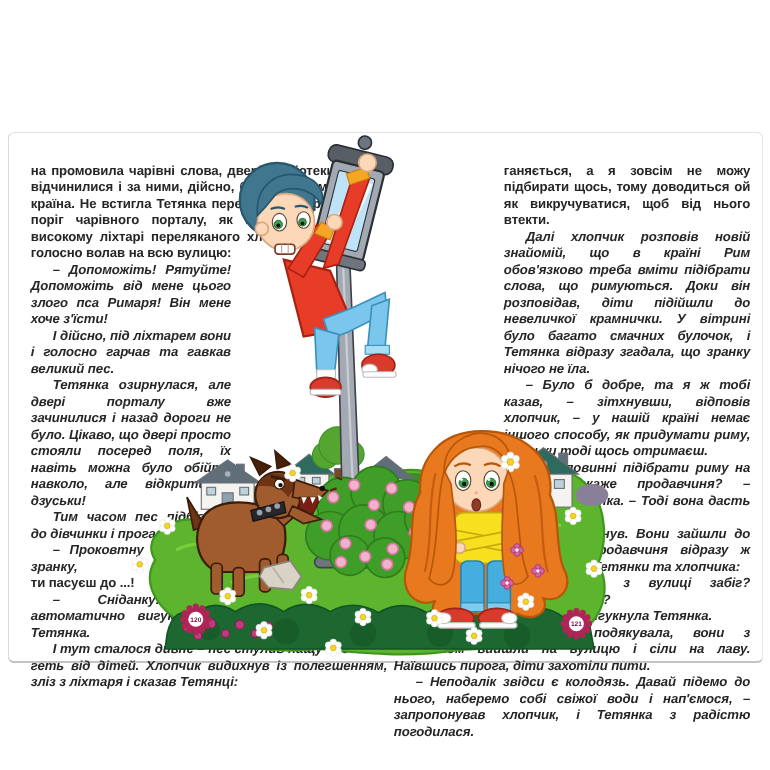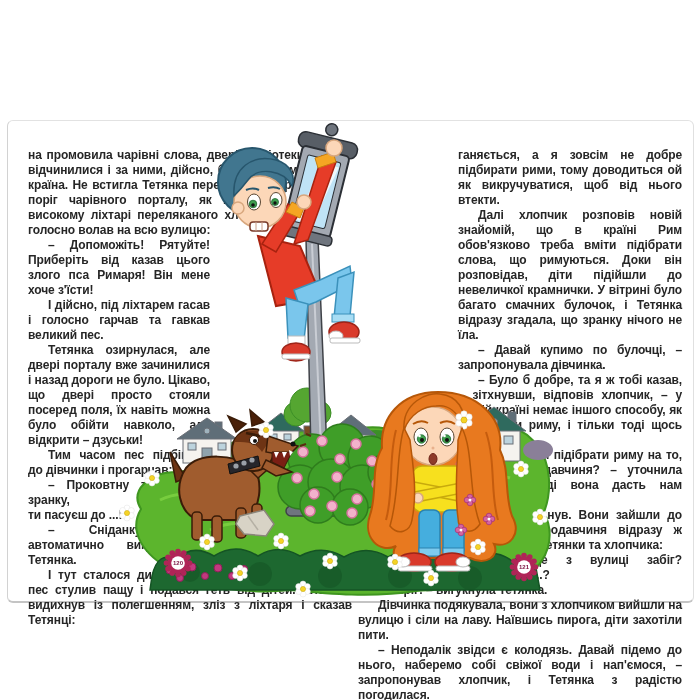--- a/index.html
+++ b/index.html
@@ -5,21 +5,21 @@
   html,body{margin:0;padding:0;background:#ffffff;width:700px;height:700px;overflow:hidden;}
   body{font-family:"Liberation Sans","DejaVu Sans",sans-serif;position:relative;}
   .spread{position:absolute;left:7px;top:120px;width:685px;height:480px;background:#fff;
     border-top:1px solid #e2e2e2;border-left:1px solid #d2d2d2;border-right:1px solid #e0e0e0;
     border-bottom:2px solid #c4c4c4;border-radius:6px;}
   .col{position:absolute;top:148px;width:324px;color:#262626;font-size:12px;font-weight:700;
     line-height:15px;text-align:justify;letter-spacing:-0.1px;}
   .col-left{left:28px;}
   .col-right{left:358px;}
   .col p{margin:0;}
-  .col p.ind{text-indent:20px;}
+  .col p.ind{text-indent:20px;font-style:italic;}
   .sp{background:transparent;}
   .spA{float:right;width:48px;height:90px;}
   .spB{float:right;clear:right;width:142px;height:60px;margin-top:150px;}
   .spC{float:right;clear:right;width:166px;height:130px;}
   .spD{float:left;width:100px;height:45px;margin-top:240px;}
   .spE{float:left;clear:left;width:92px;height:140px;}
   .illo{position:absolute;left:0;top:0;width:700px;height:700px;pointer-events:none;}
   .badge{position:absolute;width:30px;height:30px;}
   .badge-left{left:163px;top:548px;}
   .badge-right{left:509px;top:552px;}
@@ -37,38 +37,37 @@
 <body>
 
 <div class="spread"></div>
 
 <div class="col col-left">
   <div class="sp spA"></div>
   <div class="sp spB"></div>
   <div class="sp spC"></div>
   <div>
       <p class="">на промовила чарівні слова, двері бібліотеки відчинилися і за ними, дійсно, була невідома країна. Не встигла Тетянка переступити через поріг чарівного порталу, як побачила на високому ліхтарі переляканого хлопця, який голосно волав на всю вулицю:</p>
-      <p class="ind">– Допоможіть! Рятуйте! Приберіть від казав цього злого пса Римаря! Він мене хоче з'їсти!</p>
-      <p class="ind">І дійсно, під ліхтарем гасав і голосно гарчав та гавкав великий пес.</p>
+      <p class="ind">– Допоможіть! Рятуйте! Допоможіть від мене цього злого пса Римаря! Він мене хоче з'їсти!</p>
+      <p class="ind">І дійсно, під ліхтарем вони і голосно гарчав та гавкав великий пес.</p>
       <p class="ind">Тетянка озирнулася, але двері порталу вже зачинилися і назад дороги не було. Цікаво, що двері просто стояли посеред поля, їх навіть можна було обійти навколо, але відкрити – дзуськи!</p>
       <p class="ind">Тим часом пес підбіг до дівчинки і прогарчав:</p>
       <p class="ind">– Проковтну тебе я зранку,</p>
       <p class="">ти пасуєш до ...!</p>
       <p class="ind">– Сніданку! – автоматично вигукнула Тетянка.</p>
       <p class="ind">І тут сталося дивне – пес стулив пащу і подався геть від дітей. Хлопчик видихнув із полегшенням, зліз з ліхтаря і сказав Тетянці:</p>
     </div>
 </div>
 
 <div class="col col-right">
   <div class="sp spD"></div>
   <div class="sp spE"></div>
   <div>
-      <p class="">ганяється, а я зовсім не добре підбирати рими, тому доводиться ой як викручуватися, щоб від нього втекти.</p>
+      <p class="">ганяється, а я зовсім не можу підбирати щось, тому доводиться ой як викручуватися, щоб від нього втекти.</p>
       <p class="ind">Далі хлопчик розповів новій знайомій, що в країні Рим обов'язково треба вміти підібрати слова, що римуються. Доки він розповідав, діти підійшли до невеличкої крамнички. У вітрині було багато смачних булочок, і Тетянка відразу згадала, що зранку нічого не їла.</p>
-      <p class="ind">– Давай купимо по булочці, – запропонувала дівчинка.</p>
       <p class="ind">– Було б добре, та я ж тобі казав, – зітхнувши, відповів хлопчик, – у нашій країні немає іншого способу, як придумати риму, і тільки тоді щось отримаєш.</p>
       <p class="ind">– Ми повинні підібрати риму на то, що скаже продавчиня? – уточнила Тетянка. – Тоді вона дасть нам смаколик?</p>
       <p class="ind">Хлопчик кивнув. Вони зайшли до крамниці, й продавчиня відразу ж звернулася до Тетянки та хлопчика:</p>
       <p class="ind">– Хто це з вулиці забіг? Купуватимеш ...?</p>
       <p class="ind">– Пиріг! – вигукнула Тетянка.</p>
       <p class="ind">Дівчинка подякувала, вони з хлопчиком вийшли на вулицю і сіли на лаву. Наївшись пирога, діти захотіли пити.</p>
       <p class="ind">– Неподалік звідси є колодязь. Давай підемо до нього, наберемо собі свіжої води і нап'ємося, – запропонував хлопчик, і Тетянка з радістю погодилася.</p>
     </div>
 </div>
 

